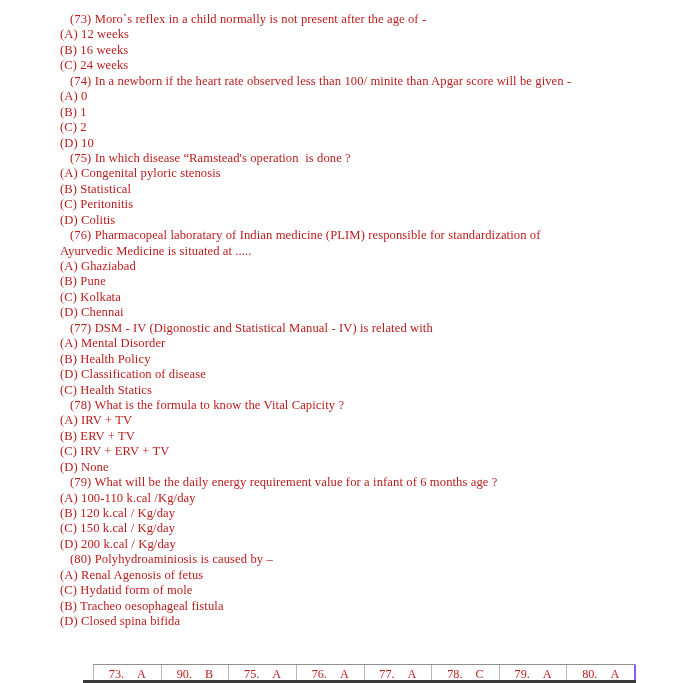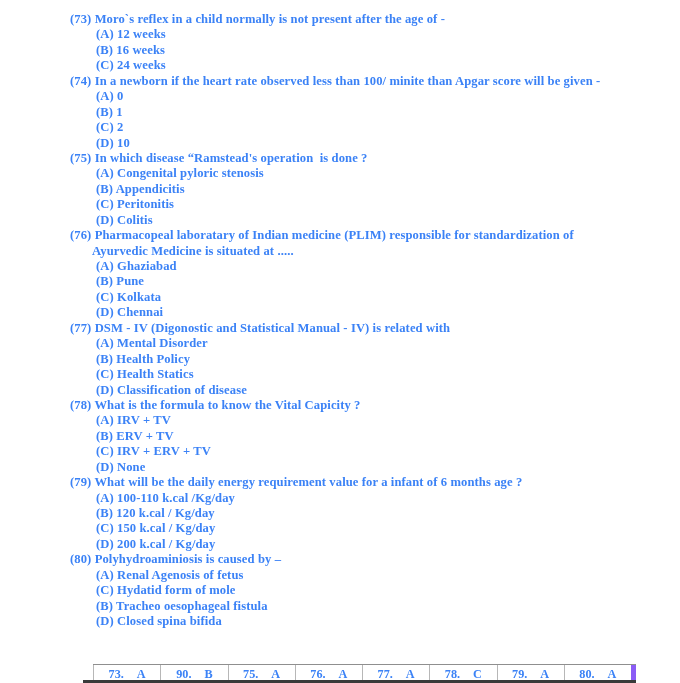--- a/index.html
+++ b/index.html
@@ -10,36 +10,36 @@
     width: 680px;
     height: 683px;
     background: #ffffff;
     overflow: hidden;
     position: relative;
   }
   .doc {
     position: absolute;
     inset: 0;
     font-family: "Liberation Serif", serif;
-    font-weight: 700;
-    color: #3b82f6;
+    font-weight: 400;
+    color: #b91c1c;
     font-size: 12.6px;
   }
   .content {
     padding-top: 12px;
   }
   .line {
     height: 15.45px;
     line-height: 15.45px;
     white-space: pre;
     letter-spacing: 0.1px;
   }
   .q-line   { margin-left: 70px; }
-  .q-cont   { margin-left: 92px; }
-  .opt-line { margin-left: 96px; }
+  .q-cont   { margin-left: 60px; }
+  .opt-line { margin-left: 60px; }
 
   .answer-table {
     position: absolute;
     left: 93px;
     top: 664px;
     width: 543px;
     height: 16px;
     display: flex;
     border-top: 1.2px solid #8f8f8f;
   }
@@ -47,21 +47,21 @@
     flex: 1;
     display: flex;
     align-items: flex-start;
     justify-content: center;
     gap: 13px;
     border-left: 1px solid #b7b7b7;
     font-size: 12.2px;
     padding-top: 2px;
   }
   .answer-cell:last-child {
-    border-right: 5px solid #8b5cf6;
+    border-right: 2px solid #8b5cf6;
   }
   .bottom-rule {
     position: absolute;
     left: 83px;
     top: 680px;
     width: 553px;
     height: 2.6px;
     background: #3a3a3a;
   }
 </style>
@@ -74,34 +74,34 @@
       <div class="line opt-line">(A) 12 weeks</div>
       <div class="line opt-line">(B) 16 weeks</div>
       <div class="line opt-line">(C) 24 weeks</div>
       <div class="line q-line">(74) In a newborn if the heart rate observed less than 100/ minite than Apgar score will be given -</div>
       <div class="line opt-line">(A) 0</div>
       <div class="line opt-line">(B) 1</div>
       <div class="line opt-line">(C) 2</div>
       <div class="line opt-line">(D) 10</div>
       <div class="line q-line">(75) In which disease “Ramstead's operation  is done ?</div>
       <div class="line opt-line">(A) Congenital pyloric stenosis</div>
-      <div class="line opt-line">(B) Appendicitis</div>
+      <div class="line opt-line">(B) Statistical</div>
       <div class="line opt-line">(C) Peritonitis</div>
       <div class="line opt-line">(D) Colitis</div>
       <div class="line q-line">(76) Pharmacopeal laboratary of Indian medicine (PLIM) responsible for standardization of</div>
       <div class="line q-cont">Ayurvedic Medicine is situated at .....</div>
       <div class="line opt-line">(A) Ghaziabad</div>
       <div class="line opt-line">(B) Pune</div>
       <div class="line opt-line">(C) Kolkata</div>
       <div class="line opt-line">(D) Chennai</div>
       <div class="line q-line">(77) DSM - IV (Digonostic and Statistical Manual - IV) is related with</div>
       <div class="line opt-line">(A) Mental Disorder</div>
       <div class="line opt-line">(B) Health Policy</div>
+      <div class="line opt-line">(D) Classification of disease</div>
       <div class="line opt-line">(C) Health Statics</div>
-      <div class="line opt-line">(D) Classification of disease</div>
       <div class="line q-line">(78) What is the formula to know the Vital Capicity ?</div>
       <div class="line opt-line">(A) IRV + TV</div>
       <div class="line opt-line">(B) ERV + TV</div>
       <div class="line opt-line">(C) IRV + ERV + TV</div>
       <div class="line opt-line">(D) None</div>
       <div class="line q-line">(79) What will be the daily energy requirement value for a infant of 6 months age ?</div>
       <div class="line opt-line">(A) 100-110 k.cal /Kg/day</div>
       <div class="line opt-line">(B) 120 k.cal / Kg/day</div>
       <div class="line opt-line">(C) 150 k.cal / Kg/day</div>
       <div class="line opt-line">(D) 200 k.cal / Kg/day</div>

